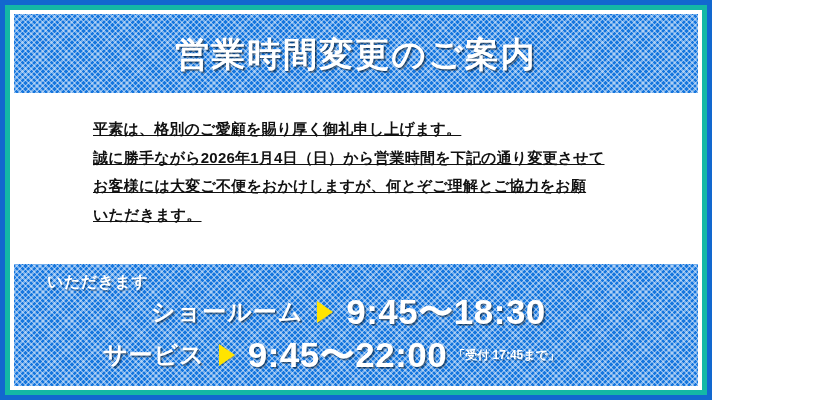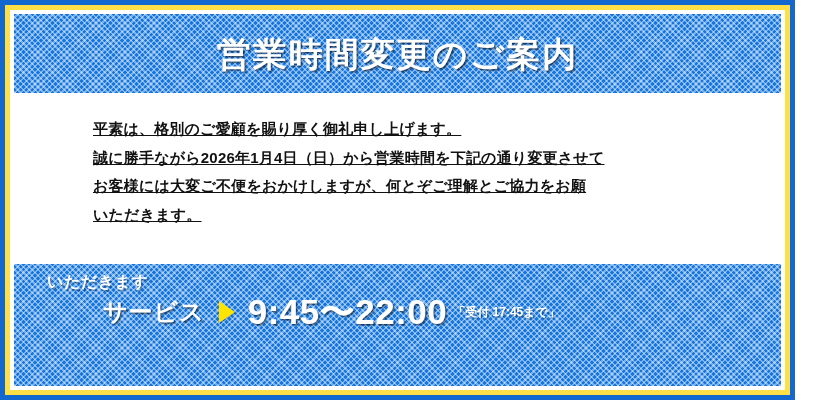--- a/index.html
+++ b/index.html
@@ -10,24 +10,24 @@
   body {
     width: 815px;
     height: 400px;
     overflow: hidden;
     font-family: "Liberation Sans", "DejaVu Sans", sans-serif;
   }
 
   
   .poster {
     position: relative;
-    width: 795px;
+    width: 712px;
     height: 400px;
     box-sizing: border-box;
-    background: #fde047;
+    background: #14b8a6;
     border: 5px solid #1268cf;
     overflow: hidden;
   }
   .poster-inner {
     position: absolute;
     left: 5px;
     top: 5px;
     right: 5px;
     bottom: 5px;
     background: #ffffff;
@@ -185,20 +185,25 @@
       <div class="body-line">誠に勝手ながら2026年1月4日（日）から営業時間を下記の通り変更させて</div>
       <div class="body-line">お客様には大変ご不便をおかけしますが、何とぞご理解とご協力をお願</div>
       <div class="body-line">いただきます。</div>
     </div>
 
     <div class="hours-band pattern">
       <div class="new-hours-label">いただきます</div>
 
       <div class="hours-rows">
 
+        <div class="hours-row">
+          <span class="row-label">ショールーム</span>
+          <span class="row-arrow"></span>
+          <span class="row-time">9:45〜18:30</span>
+        </div>
 
         <div class="hours-row second">
           <span class="row-label">サービス</span>
           <span class="row-arrow"></span>
           <span class="row-time">9:45〜22:00</span>
           <span class="row-note">「受付 17:45まで」</span>
         </div>
 
       </div>
     </div>

